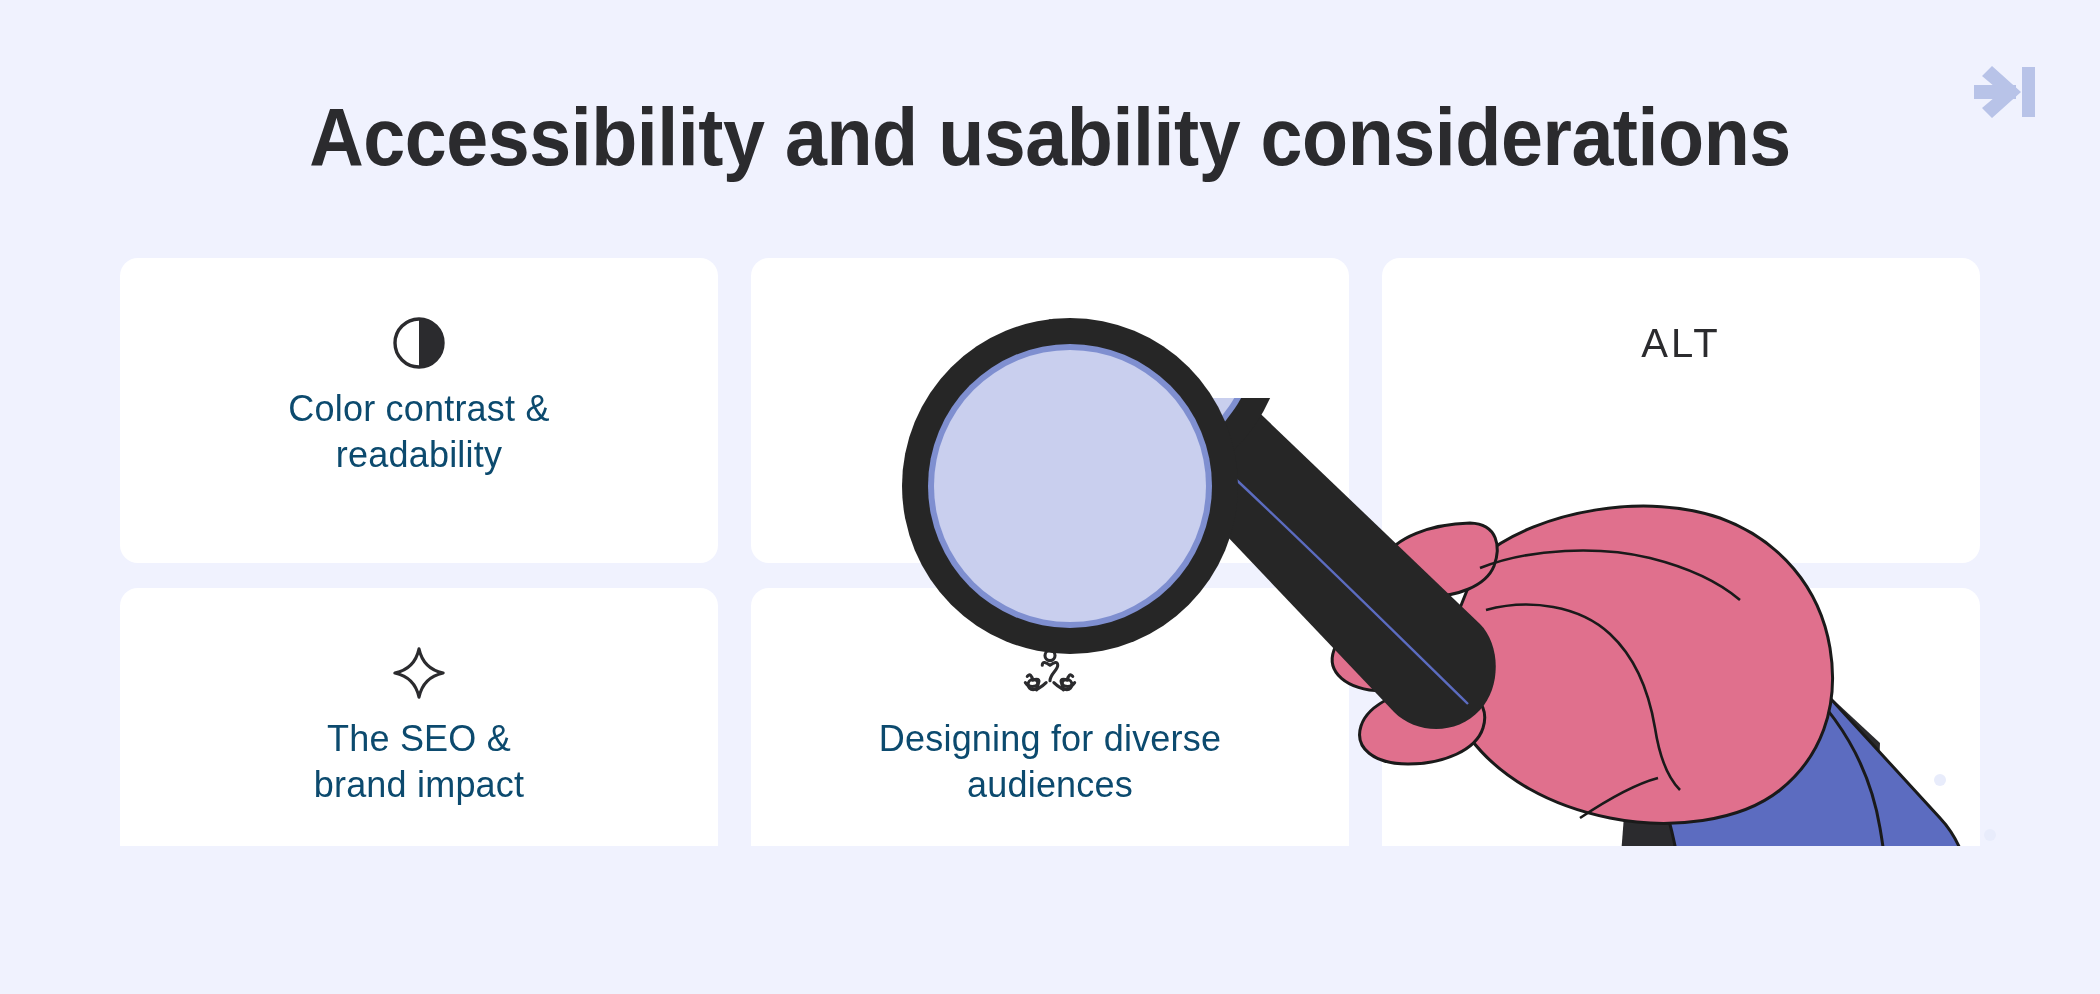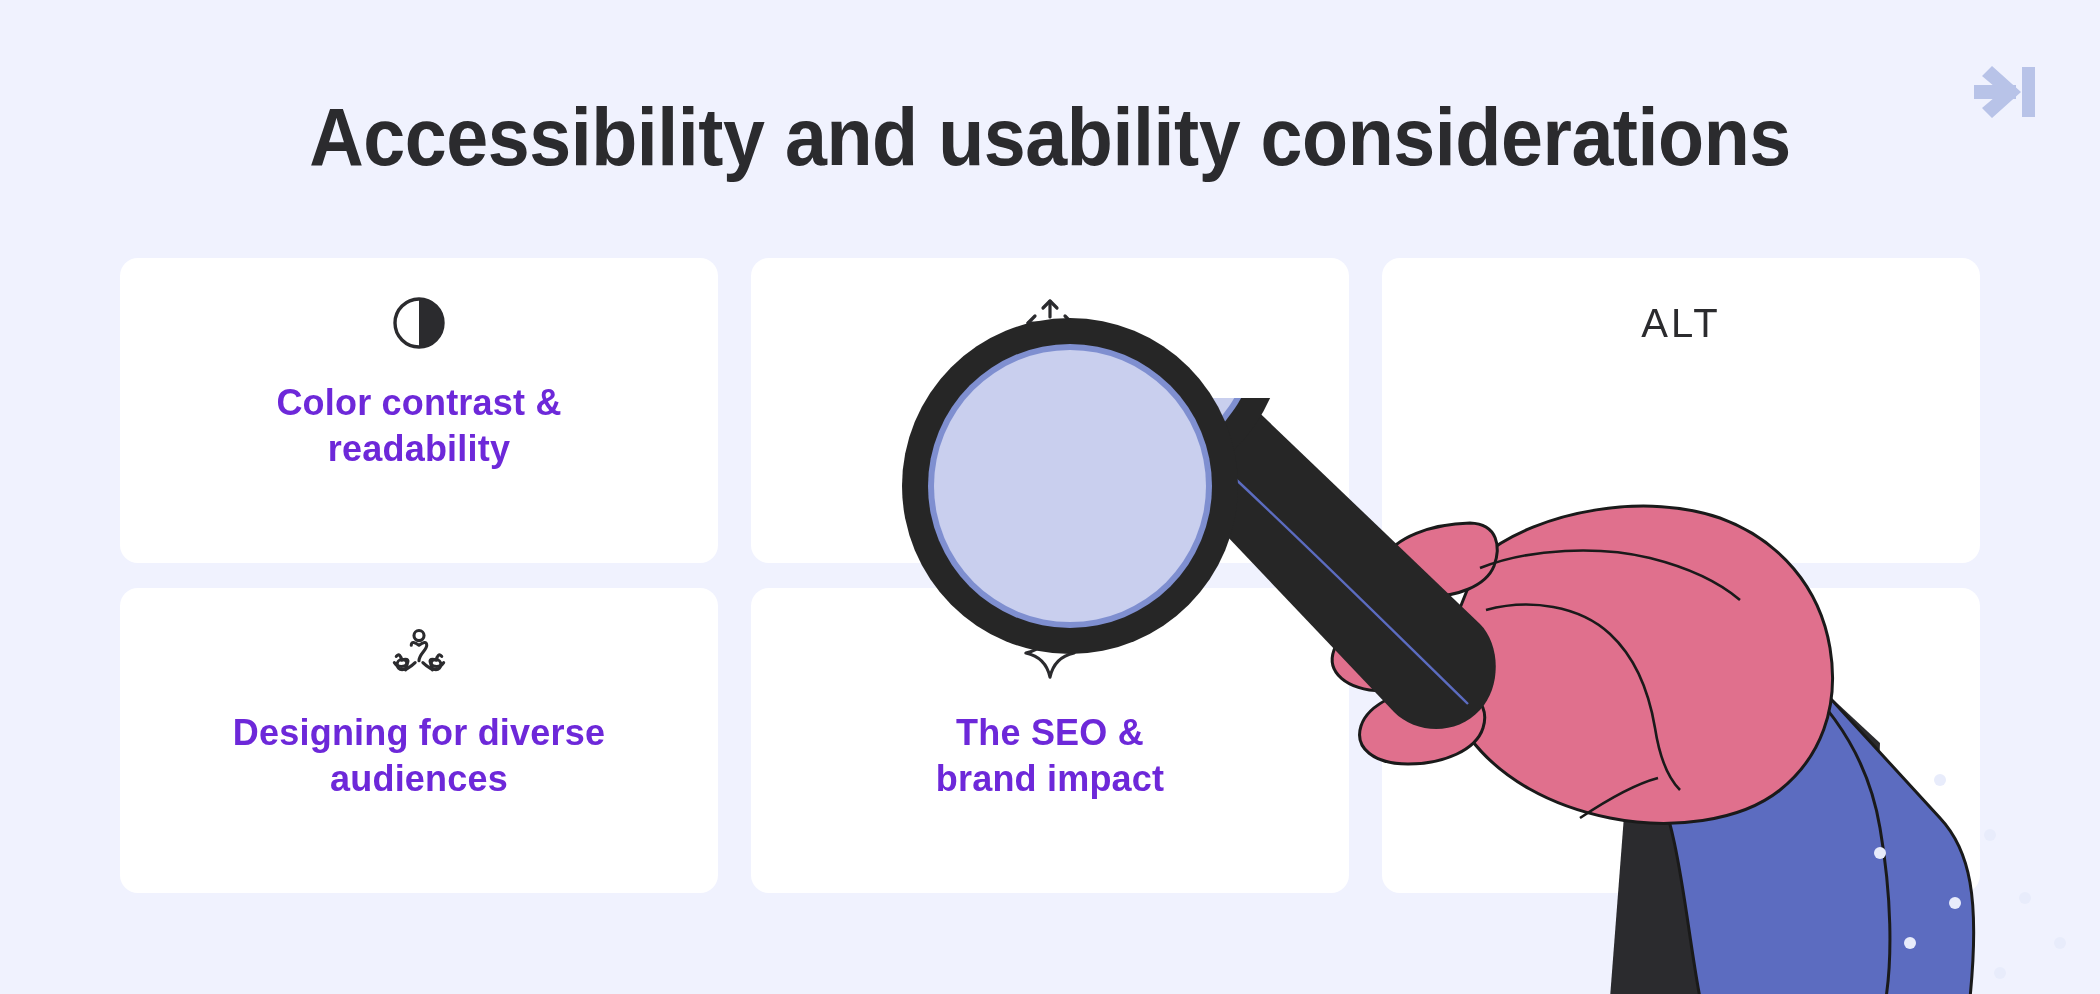--- a/index.html
+++ b/index.html
@@ -11,21 +11,21 @@
     height: 994px;
     overflow: hidden;
     background: #f0f2fe;
     font-family: "Liberation Sans", sans-serif;
     -webkit-font-smoothing: antialiased;
   }
 
   .slide {
     position: relative;
     width: 2100px;
-    height: 994px;
+    height: 846px;
     background: #f0f2fe;
     overflow: hidden;
   }
 
   
   .corner-icon {
     position: absolute;
     top: 55px;
     right: 62px;
     width: 74px;
@@ -64,21 +64,21 @@
   }
 
   .card {
     background: #ffffff;
     border-radius: 18px;
     position: relative;
     display: flex;
     flex-direction: column;
     align-items: center;
     justify-content: flex-start;
-    padding-top: 32px;
+    padding-top: 52px;
     box-sizing: border-box;
   }
 
   .card-icon {
     height: 66px;
     display: flex;
     align-items: center;
     justify-content: center;
     color: #2b2b2e;
   }
@@ -88,26 +88,26 @@
   .alt-text-glyph {
     font-family: "Liberation Sans", sans-serif;
     font-size: 40px;
     letter-spacing: 3px;
     color: #2b2b2e;
     font-weight: 400;
     line-height: 1;
   }
 
   .card-label {
-    margin-top: 24px;
+    margin-top: 10px;
     font-size: 36px;
     line-height: 1.28;
-    color: #6d28d9;
+    color: #0c4a6e;
     text-align: center;
-    font-weight: 700;
+    font-weight: 400;
     letter-spacing: 0.2px;
     white-space: pre-line;
     padding: 0 22px;
   }
 
   
   .illustration {
     position: absolute;
     left: 1180px;
     top: 398px;
@@ -168,44 +168,44 @@
 
     <div class="card">
       <div class="card-icon">
         <span class="alt-text-glyph">ALT</span>
       </div>
     </div>
 
     <div class="card">
       <div class="card-icon">
         <svg viewBox="0 0 60 60" width="58" height="58" aria-hidden="true">
+          <path d="M30 5 C33 19 41 27 55 30 C41 33 33 41 30 55 C27 41 19 33 5 30 C19 27 27 19 30 5 Z" fill="none" stroke="#2b2b2e" stroke-width="3.2" stroke-linejoin="round"></path>
+        </svg>
+      </div>
+      <div class="card-label">The SEO &amp;
+brand impact</div>
+    </div>
+
+    <div class="card">
+      <div class="card-icon">
+        <svg viewBox="0 0 60 60" width="58" height="58" aria-hidden="true">
           <g fill="none" stroke="#2b2b2e" stroke-width="3.2" stroke-linecap="round" stroke-linejoin="round">
             <circle cx="30" cy="12" r="5.2"></circle>
             <circle cx="12.5" cy="42" r="5.2"></circle>
             <circle cx="47.5" cy="42" r="5.2"></circle>
             <path d="M22 22 C22 17.5 26 19 30 22 C34 19 38 17.5 38 22 C38 27 30 31 30 38"></path>
             <path d="M6.5 33.5 C9 30 11.5 33 12 37.5 C16.5 35.5 20 36.5 18 40.5 C15.8 45 8 45.5 4.5 40"></path>
             <path d="M53.5 33.5 C51 30 48.5 33 48 37.5 C43.5 35.5 40 36.5 42 40.5 C44.2 45 52 45.5 55.5 40"></path>
             <path d="M26 40 C22 44 18 46 16 47.5"></path>
             <path d="M34 40 C38 44 42 46 44 47.5"></path>
           </g>
         </svg>
       </div>
       <div class="card-label">Designing for diverse
 audiences</div>
-    </div>
-
-    <div class="card">
-      <div class="card-icon">
-        <svg viewBox="0 0 60 60" width="58" height="58" aria-hidden="true">
-          <path d="M30 5 C33 19 41 27 55 30 C41 33 33 41 30 55 C27 41 19 33 5 30 C19 27 27 19 30 5 Z" fill="none" stroke="#2b2b2e" stroke-width="3.2" stroke-linejoin="round"></path>
-        </svg>
-      </div>
-      <div class="card-label">The SEO &amp;
-brand impact</div>
     </div>
 
     <div class="card">
       <div class="card-label"></div>
     </div>
 
   </div>
 
   <div class="illustration">
     <svg viewBox="0 0 920 600" width="920" height="600" aria-hidden="true">

